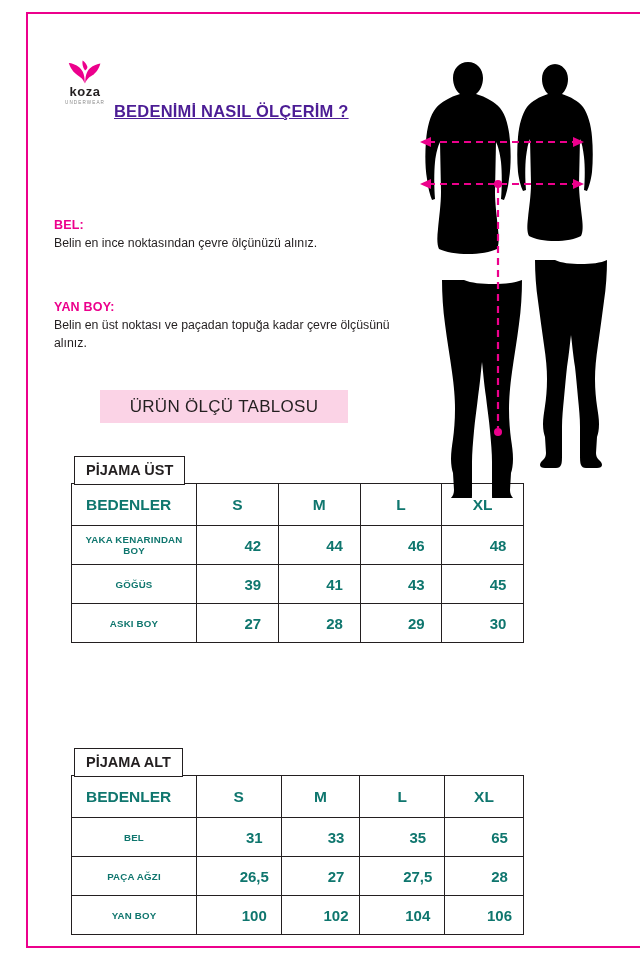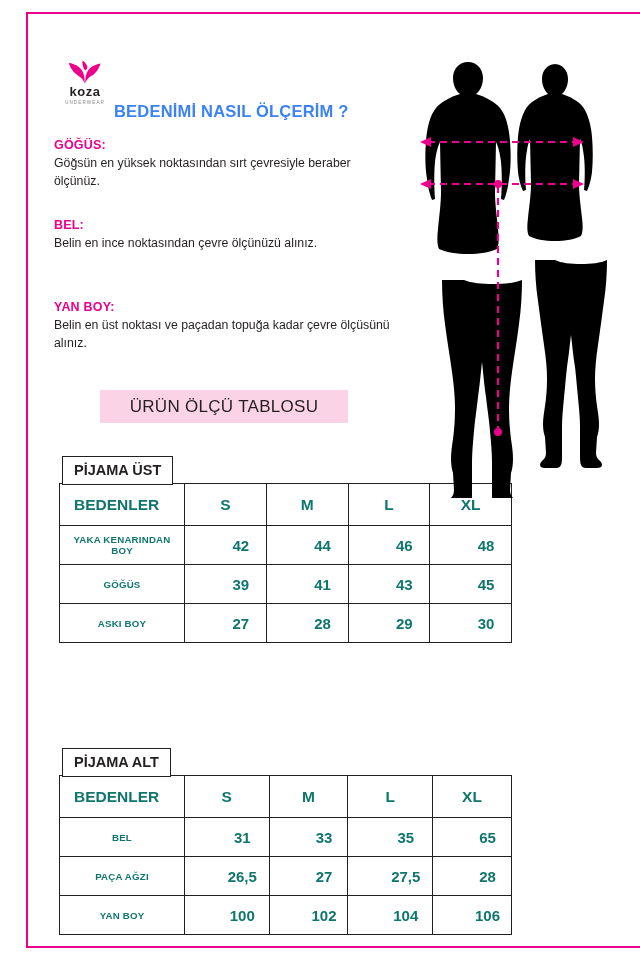--- a/index.html
+++ b/index.html
@@ -68,22 +68,23 @@
     margin-top: 2px;
   }
 
   
   .main-title {
     position: absolute;
     left: 100px;
     top: 102px;
     font-size: 16.5px;
     font-weight: bold;
-    color: #3b82f6;
+    color: #4c1d95;
     letter-spacing: 0.2px;
+    text-decoration: underline;
   }
   .block {
     position: absolute;
     left: 40px;
     width: 340px;
   }
   .block .lbl {
     font-size: 12.5px;
     font-weight: bold;
     color: #ec008c;
@@ -110,21 +111,21 @@
     align-items: center;
     justify-content: center;
   }
   .tbl-title-banner span {
     font-size: 17px;
     color: #231f20;
     letter-spacing: 0.3px;
   }
 
   
-  .tbl-wrap { position: absolute; left: 45px; width: 453px; }
+  .tbl-wrap { position: absolute; left: 57px; width: 453px; }
   #wrap-ust { top: 456px; }
   #wrap-alt { top: 748px; }
 
   .tbl-label {
     display: inline-block;
     border: 1.6px solid #231f20;
     padding: 5px 11px 6px 11px;
     font-size: 14.5px;
     font-weight: bold;
     color: #231f20;
@@ -203,24 +204,20 @@
         <path d="M17.2 23.5 C17.2 16.6 18.4 11.6 22 8.2 C25.2 5.2 29.6 3.8 32.4 3.4 C31.2 8.2 28 13 24 15.6 C21.2 17.4 18.8 19 17.2 23.5 Z" fill="#ec008c"></path>
         <path d="M17 10.5 C14.6 7.2 14.0 3.2 14.6 0.4 C16.4 1.6 18.6 4.0 19.3 6.6 C19.8 8.4 18.6 9.8 17 10.5 Z" fill="#ec008c"></path>
       </svg>
     </div>
     <div class="logo-name">koza</div>
     <div class="logo-sub">UNDERWEAR</div>
   </div>
 
   <div class="main-title">BEDENİMİ NASIL ÖLÇERİM ?</div>
 
-  <div class="block" id="blk-gogus">
-    <div class="lbl">GÖĞÜS:</div>
-    <div class="txt">Göğsün en yüksek noktasından sırt çevresiyle beraber ölçünüz.</div>
-  </div>
 
   <div class="block" id="blk-bel">
     <div class="lbl">BEL:</div>
     <div class="txt">Belin en ince noktasından çevre ölçünüzü alınız.</div>
   </div>
 
   <div class="block" id="blk-yan">
     <div class="lbl">YAN BOY:</div>
     <div class="txt">Belin en üst noktası ve paçadan topuğa kadar çevre ölçüsünü alınız.</div>
   </div>

